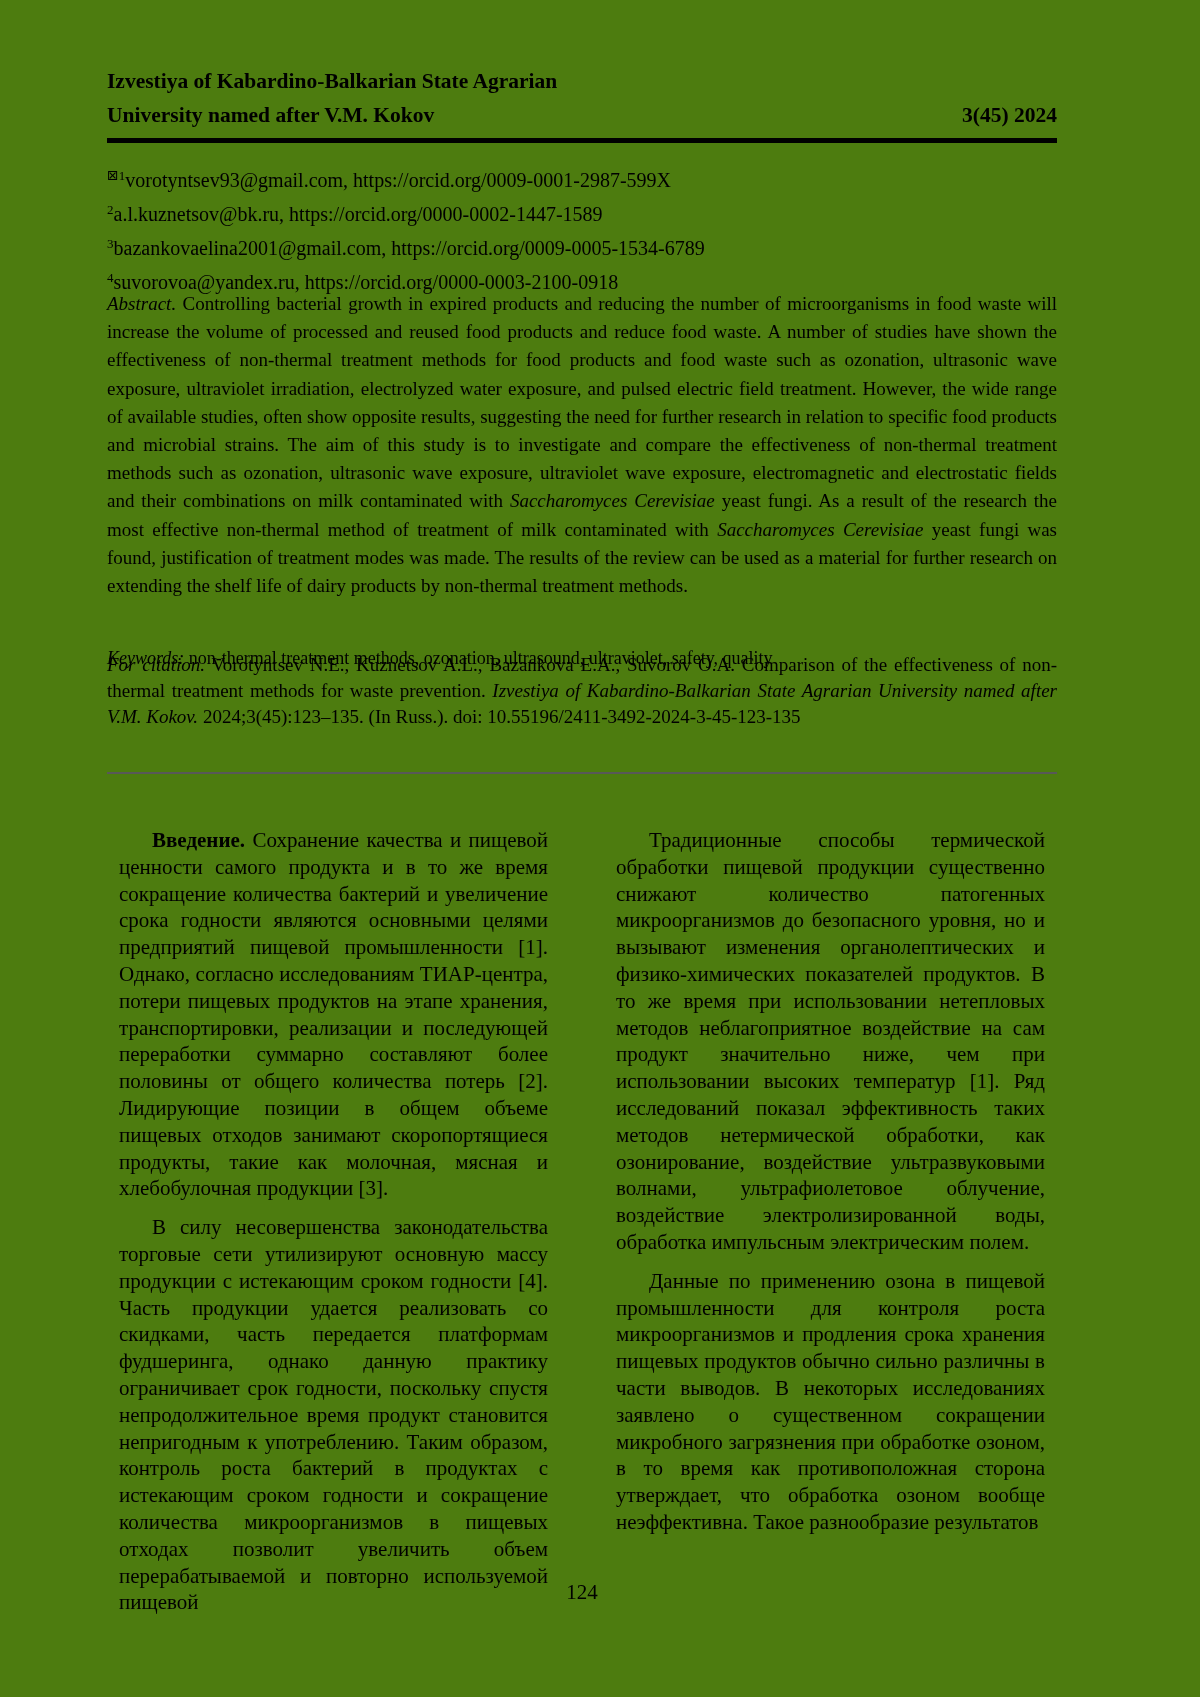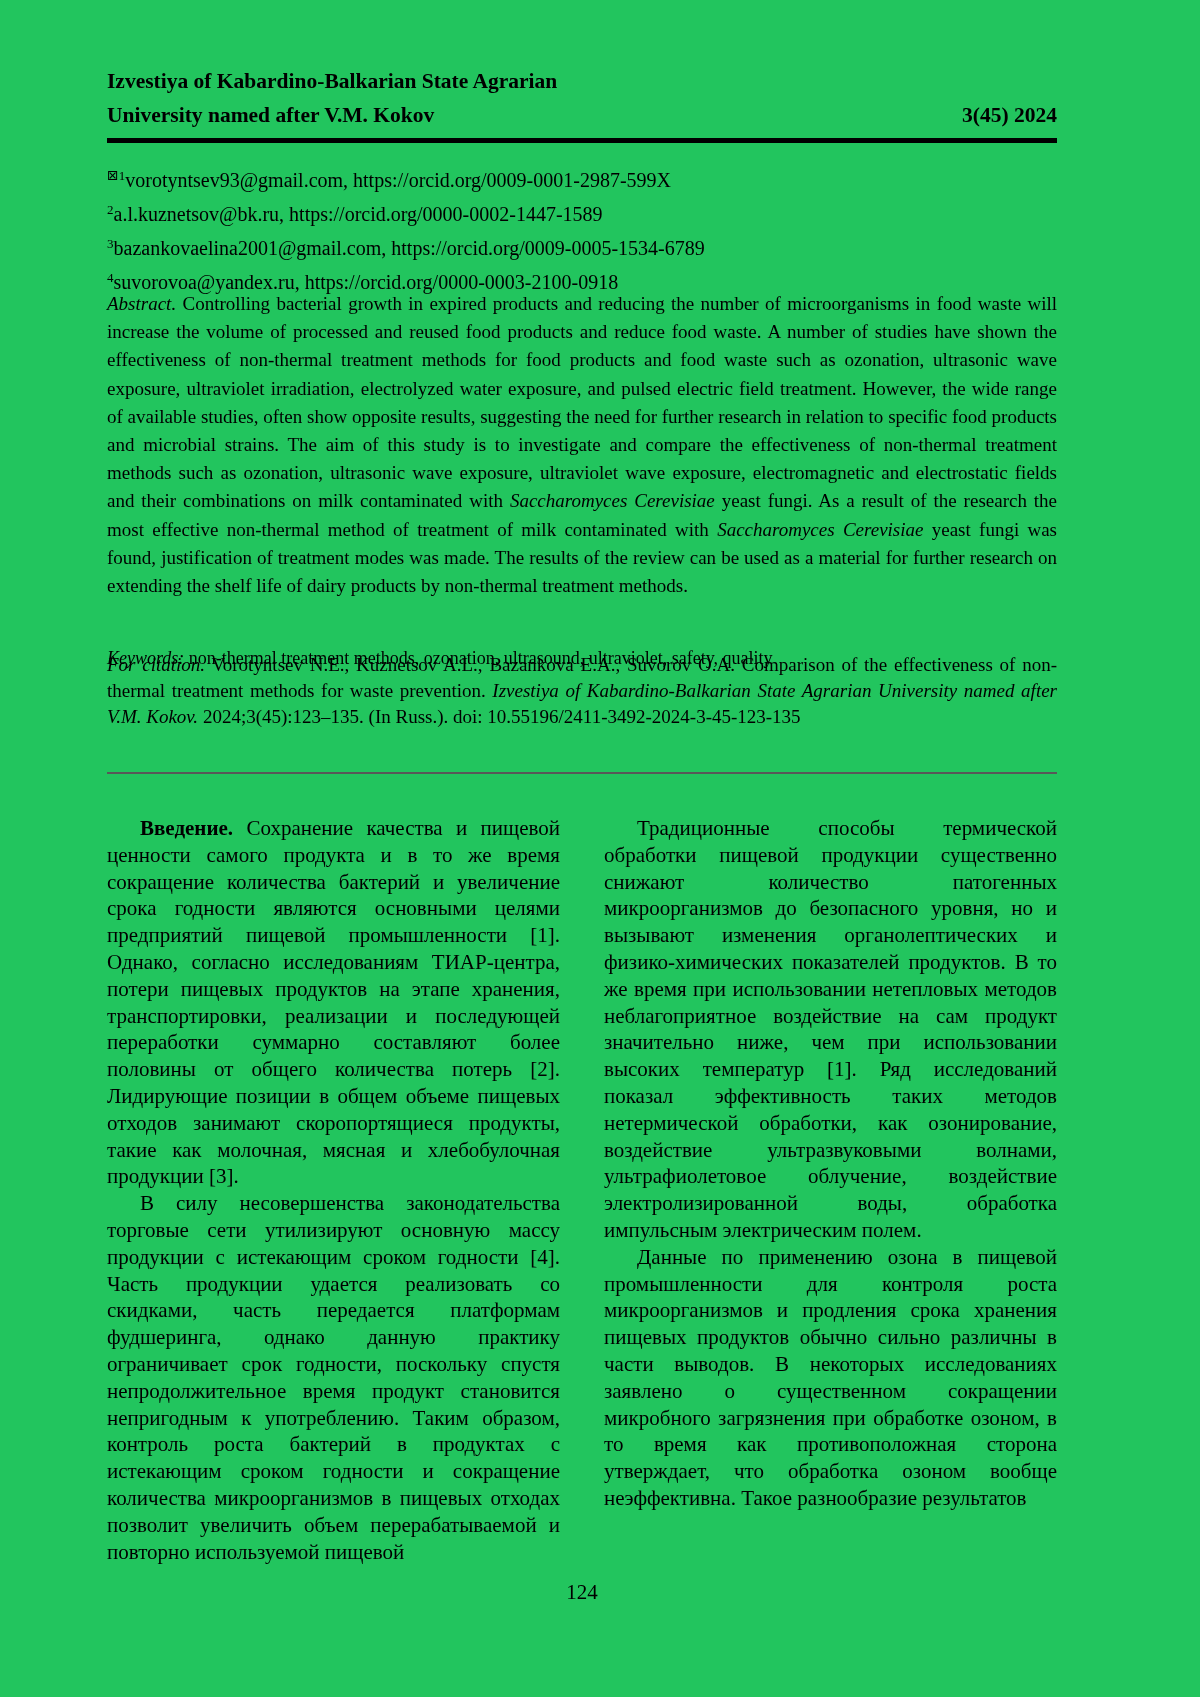--- a/index.html
+++ b/index.html
@@ -1,21 +1,21 @@
 <!DOCTYPE html>
 <html><head>
 <meta charset="utf-8">
 <style>
   html,body { margin:0; padding:0; background:#e8e8e8; }
   .page {
     position:relative;
     width:1200px;
     height:1697px;
     margin:0 auto;
-    background:#22c55e;
+    background:#4d7c0f;
     font-family:"Liberation Serif", serif;
     color:#000;
     overflow:hidden;
   }
   .sec { position:absolute; left:107px; width:950px; }
 
   
   .journal-header { top:64px; font-weight:bold; font-size:21.5px; line-height:34px; }
   .header-row2 { display:flex; justify-content:space-between; align-items:baseline; }
   .rule-thick { top:138px; height:5px; background:#000; }
@@ -35,21 +35,21 @@
 
   
   .columns { top:815px; display:flex; column-gap:44px; }
   .col {
     width:453px;
     font-size:21px;
     line-height:26.8px;
     text-align:justify;
     hyphens:auto; -webkit-hyphens:auto;
   }
-  .col p { margin:0; text-indent:33px; }
+  .col p { margin:12px; text-indent:33px; }
   .col p.cont { text-indent:0; }
   .lead { font-weight:bold; }
 
   .page-number { top:1580px; text-align:center; font-size:21px; }
 </style>
 </head>
 <body>
 
 <div class="page">
 

